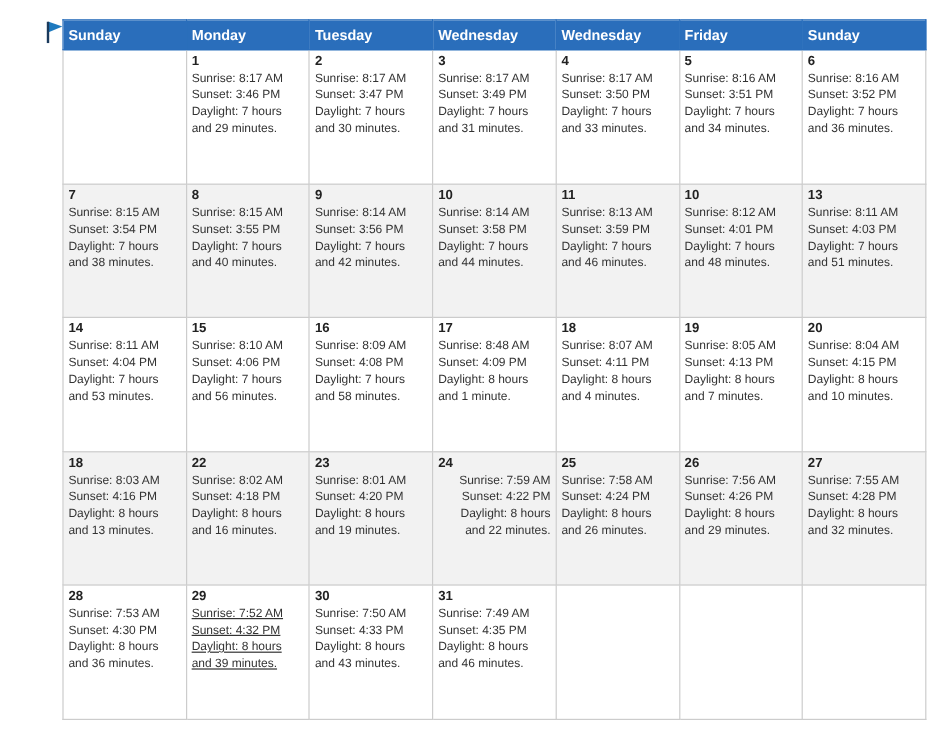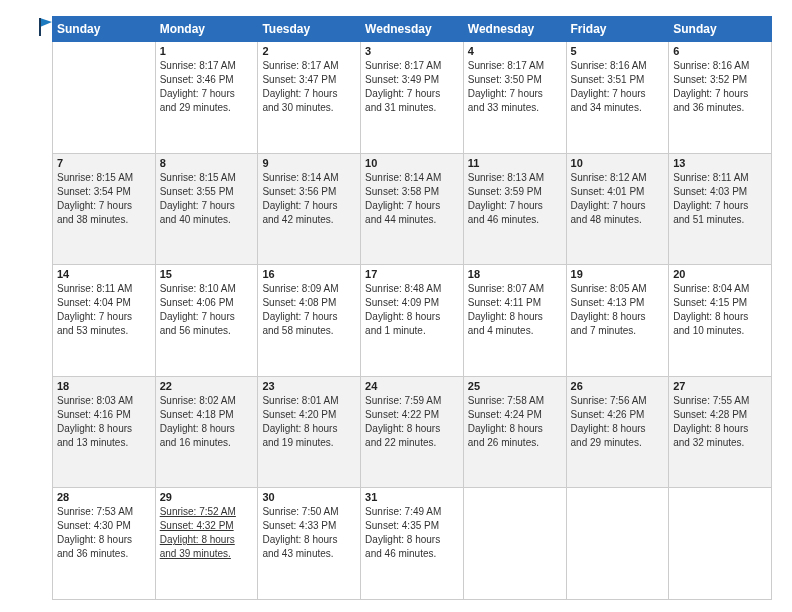--- a/index.html
+++ b/index.html
@@ -300,21 +300,21 @@
           </td>
           <td>
             <div class="day-num">23</div>
             <div class="day-detail" style="white-space: pre-line;">Sunrise: 8:01 AM
 Sunset: 4:20 PM
 Daylight: 8 hours
 and 19 minutes.</div>
           </td>
           <td>
             <div class="day-num">24</div>
-            <div class="day-detail" style="white-space: pre-line;">Sunrise: 7:59 AM
+            <div class="day-detail" style="white-space: pre-line; text-align: right;">Sunrise: 7:59 AM
 Sunset: 4:22 PM
 Daylight: 8 hours
 and 22 minutes.</div>
           </td>
           <td>
             <div class="day-num">25</div>
             <div class="day-detail" style="white-space: pre-line;">Sunrise: 7:58 AM
 Sunset: 4:24 PM
 Daylight: 8 hours
 and 26 minutes.</div>

